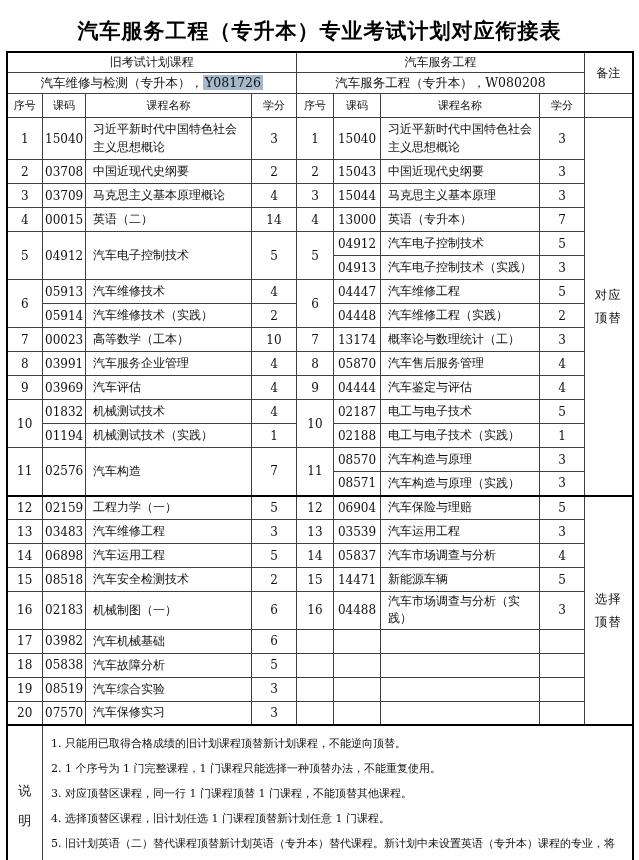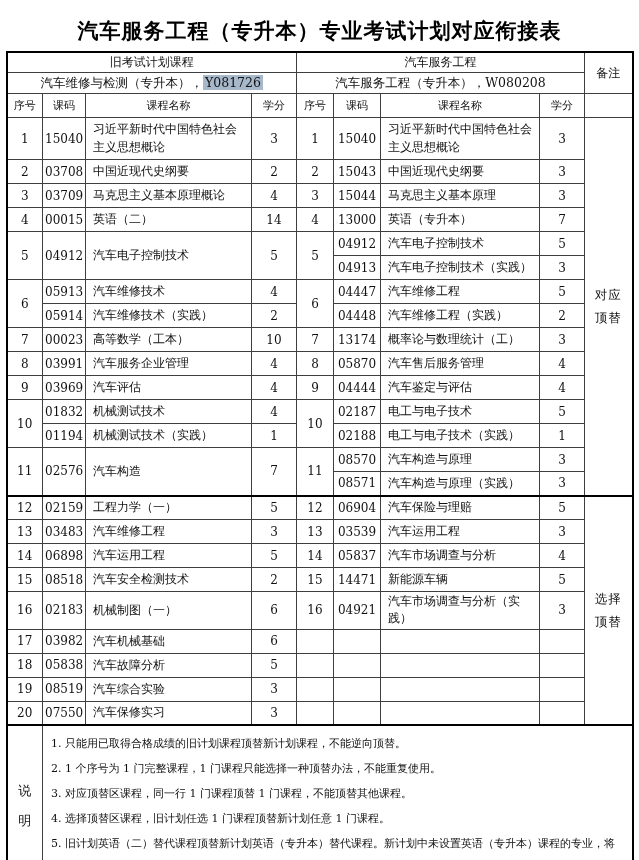--- a/index.html
+++ b/index.html
@@ -267,21 +267,21 @@
         <td>14471</td>
         <td class="n">新能源车辆</td>
         <td>5</td>
       </tr>
       <tr>
         <td>16</td>
         <td>02183</td>
         <td class="n">机械制图（一）</td>
         <td>6</td>
         <td>16</td>
-        <td>04921</td>
+        <td>04488</td>
         <td class="n">汽车市场调查与分析（实践）</td>
         <td>3</td>
       </tr>
       <tr>
         <td>17</td>
         <td>03982</td>
         <td class="n">汽车机械基础</td>
         <td>6</td>
         <td></td>
         <td></td>
@@ -303,21 +303,21 @@
         <td>08519</td>
         <td class="n">汽车综合实验</td>
         <td>3</td>
         <td></td>
         <td></td>
         <td class="n"></td>
         <td></td>
       </tr>
       <tr>
         <td>20</td>
-        <td>07550</td>
+        <td>07570</td>
         <td class="n">汽车保修实习</td>
         <td>3</td>
         <td></td>
         <td></td>
         <td class="n"></td>
         <td></td>
       </tr>
     </tbody>
   <tfoot>
     <tr class="thick">

